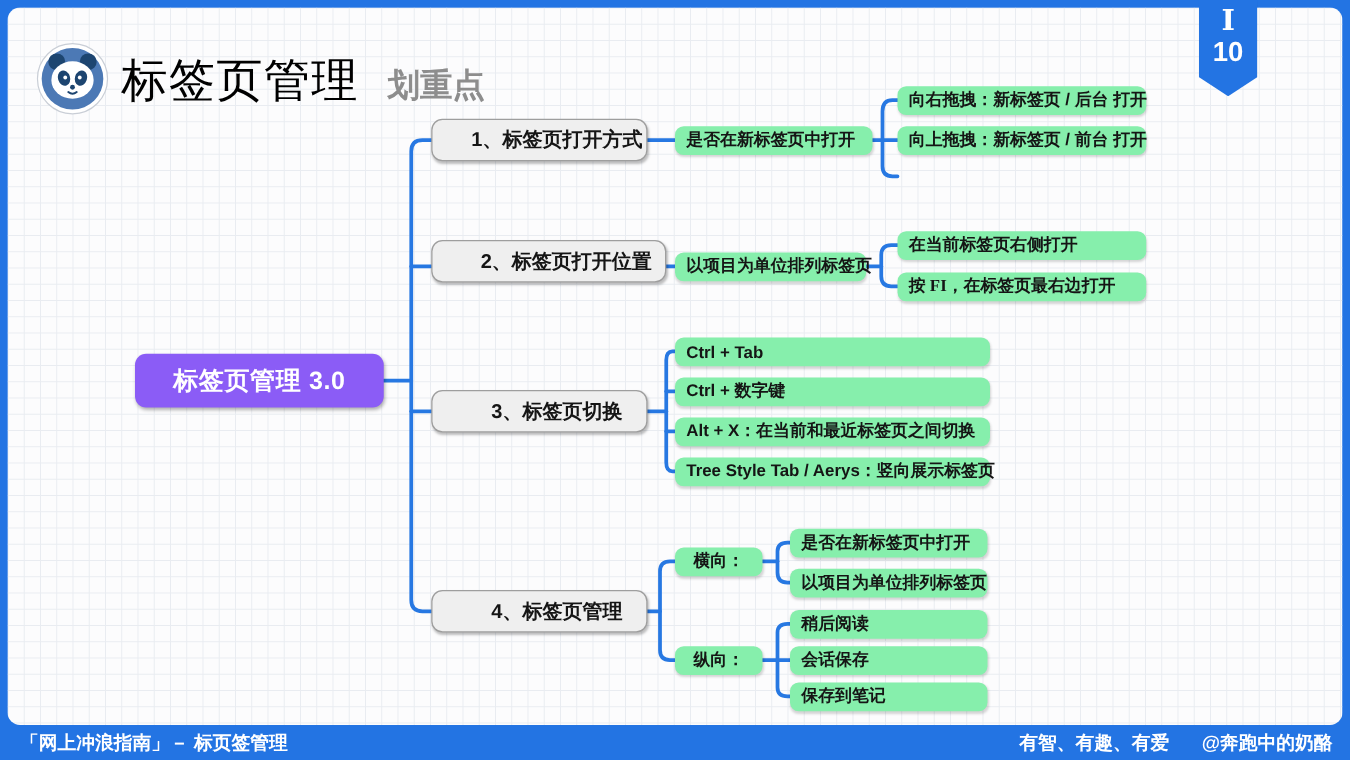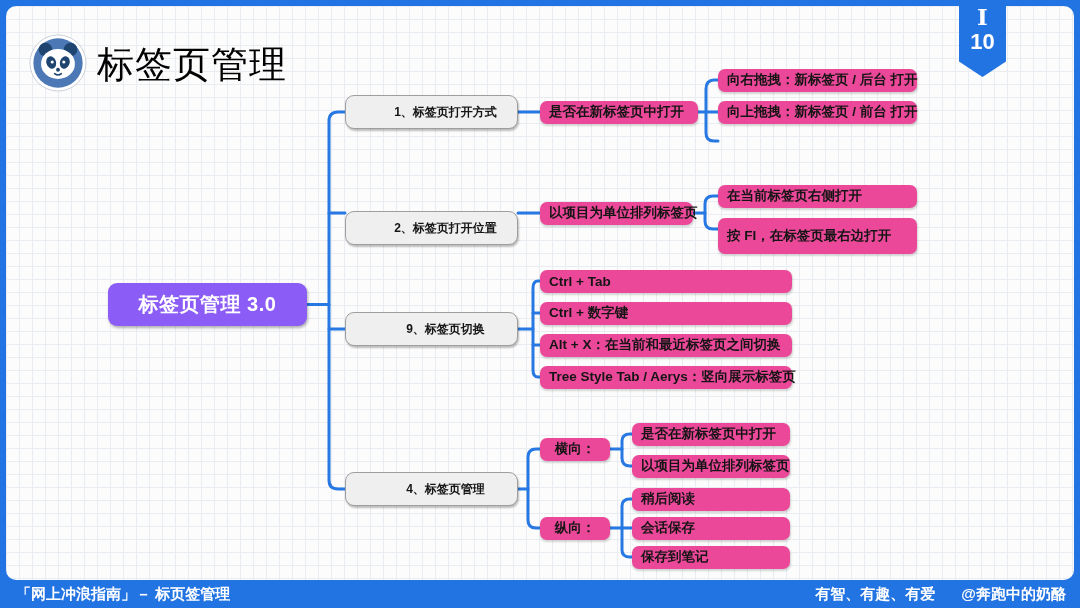--- a/index.html
+++ b/index.html
@@ -40,26 +40,26 @@
 
   
   .node { position:absolute; z-index:2; display:flex; align-items:center; color:#151515; }
   .node-root {
     background:#8b5cf6; color:#fff; border-radius:9px; justify-content:center;
     font-size:20px; font-weight:800; letter-spacing:.5px;
     box-shadow:1px 2px 3px rgba(0,0,0,.30);
   }
   .node-main {
     background:#EFEFEF; border:1.6px solid #9E9E9E; border-radius:9px; justify-content:center;
-    font-size:12px; font-weight:800;
+    font-size:16px; font-weight:800;
     box-shadow:1px 2px 2px rgba(0,0,0,.25);
     padding-left:28px;
   }
   .node-leaf {
-    background:#ec4899; border-radius:7px; padding:0 9px;
+    background:#86efac; border-radius:7px; padding:0 9px;
     font-size:13.5px; font-weight:700; white-space:nowrap;
     box-shadow:0.5px 1.5px 2px rgba(0,0,0,.16);
   }
   .node-leaf.centered { justify-content:center; padding:0;text-align:center; }
 
   
   .footer { position:absolute; left:0; bottom:0; width:1080px; height:28px; color:#fff;
     display:flex; align-items:center; font-size:15px; font-weight:700; z-index:4;gap:48px; }
   .footer-left { margin-left:16px; }
   .footer-right { margin-left:auto; margin-right:14px; display:flex; }
@@ -111,41 +111,42 @@
     <ellipse cx="30" cy="31" rx="17.5" ry="15.5" fill="#FFFFFF"></ellipse>
     <ellipse cx="23" cy="29.5" rx="5" ry="6.5" fill="#1D4570" transform="rotate(-18 23 29.5)"></ellipse>
     <ellipse cx="37" cy="29.5" rx="5" ry="6.5" fill="#1D4570" transform="rotate(18 37 29.5)"></ellipse>
     <circle cx="24" cy="29" r="1.6" fill="#FFFFFF"></circle>
     <circle cx="36" cy="29" r="1.6" fill="#FFFFFF"></circle>
     <circle cx="30" cy="37" r="2" fill="#1D4570"></circle>
     <path d="M26.5,41 Q30,43.8 33.5,41" stroke="#1D4570" stroke-width="1.6" fill="none" stroke-linecap="round"></path>
   </svg>
   <div class="headline">
     <div class="title">标签页管理</div>
+    <div class="subtitle">划重点</div>
   </div>
 
   <div class="ribbon">
     <div class="numeral">I</div>
     <div class="number">10</div>
   </div>
 
   <div class="node node-root" style="left:108px;top:283px;width:199px;height:43px;">标签页管理 3.0</div>
 
   <div class="node node-main" style="left:345px;top:95px;width:173px;height:34px;">1、标签页打开方式</div>
-  <div class="node node-main" style="left:345px;top:211px;width:173px;height:34px;">2、标签页打开位置</div>
-  <div class="node node-main" style="left:345px;top:312px;width:173px;height:34px;">9、标签页切换</div>
+  <div class="node node-main" style="left:345px;top:192px;width:188px;height:34px;">2、标签页打开位置</div>
+  <div class="node node-main" style="left:345px;top:312px;width:173px;height:34px;">3、标签页切换</div>
   <div class="node node-main" style="left:345px;top:472px;width:173px;height:34px;text-align:right;">4、标签页管理</div>
 
   <div class="node node-leaf" style="left:540px;top:100.5px;width:158px;height:23px;">是否在新标签页中打开</div>
   <div class="node node-leaf" style="left:718px;top:68.5px;width:199px;height:23px;">向右拖拽：新标签页 / 后台 打开</div>
   <div class="node node-leaf" style="left:718px;top:100.5px;width:199px;height:23px;">向上拖拽：新标签页 / 前台 打开</div>
 
   <div class="node node-leaf" style="left:540px;top:201.5px;width:153px;height:23px;">以项目为单位排列标签页</div>
   <div class="node node-leaf" style="left:718px;top:184.5px;width:199px;height:23px;">在当前标签页右侧打开</div>
-  <div class="node node-leaf" style="left:718px;top:217.5px;width:199px;height:36px;">按 FI，在标签页最右边打开</div>
+  <div class="node node-leaf" style="left:718px;top:217.5px;width:199px;height:23px;font-family:Liberation Serif, serif;">按 FI，在标签页最右边打开</div>
 
   <div class="node node-leaf" style="left:540px;top:269.5px;width:252px;height:23px;">Ctrl + Tab</div>
   <div class="node node-leaf" style="left:540px;top:301.5px;width:252px;height:23px;">Ctrl + 数字键</div>
   <div class="node node-leaf" style="left:540px;top:365.5px;width:252px;height:23px;">Tree Style Tab / Aerys：竖向展示标签页</div>
   <div class="node node-leaf" style="left:540px;top:333.5px;width:252px;height:23px;">Alt + X：在当前和最近标签页之间切换</div>
 
   <div class="node node-leaf centered" style="left:540px;top:437.5px;width:70px;height:23px;">横向：</div>
   <div class="node node-leaf" style="left:632px;top:422.5px;width:158px;height:23px;">是否在新标签页中打开</div>
   <div class="node node-leaf" style="left:632px;top:454.5px;width:158px;height:23px;">以项目为单位排列标签页</div>
 

